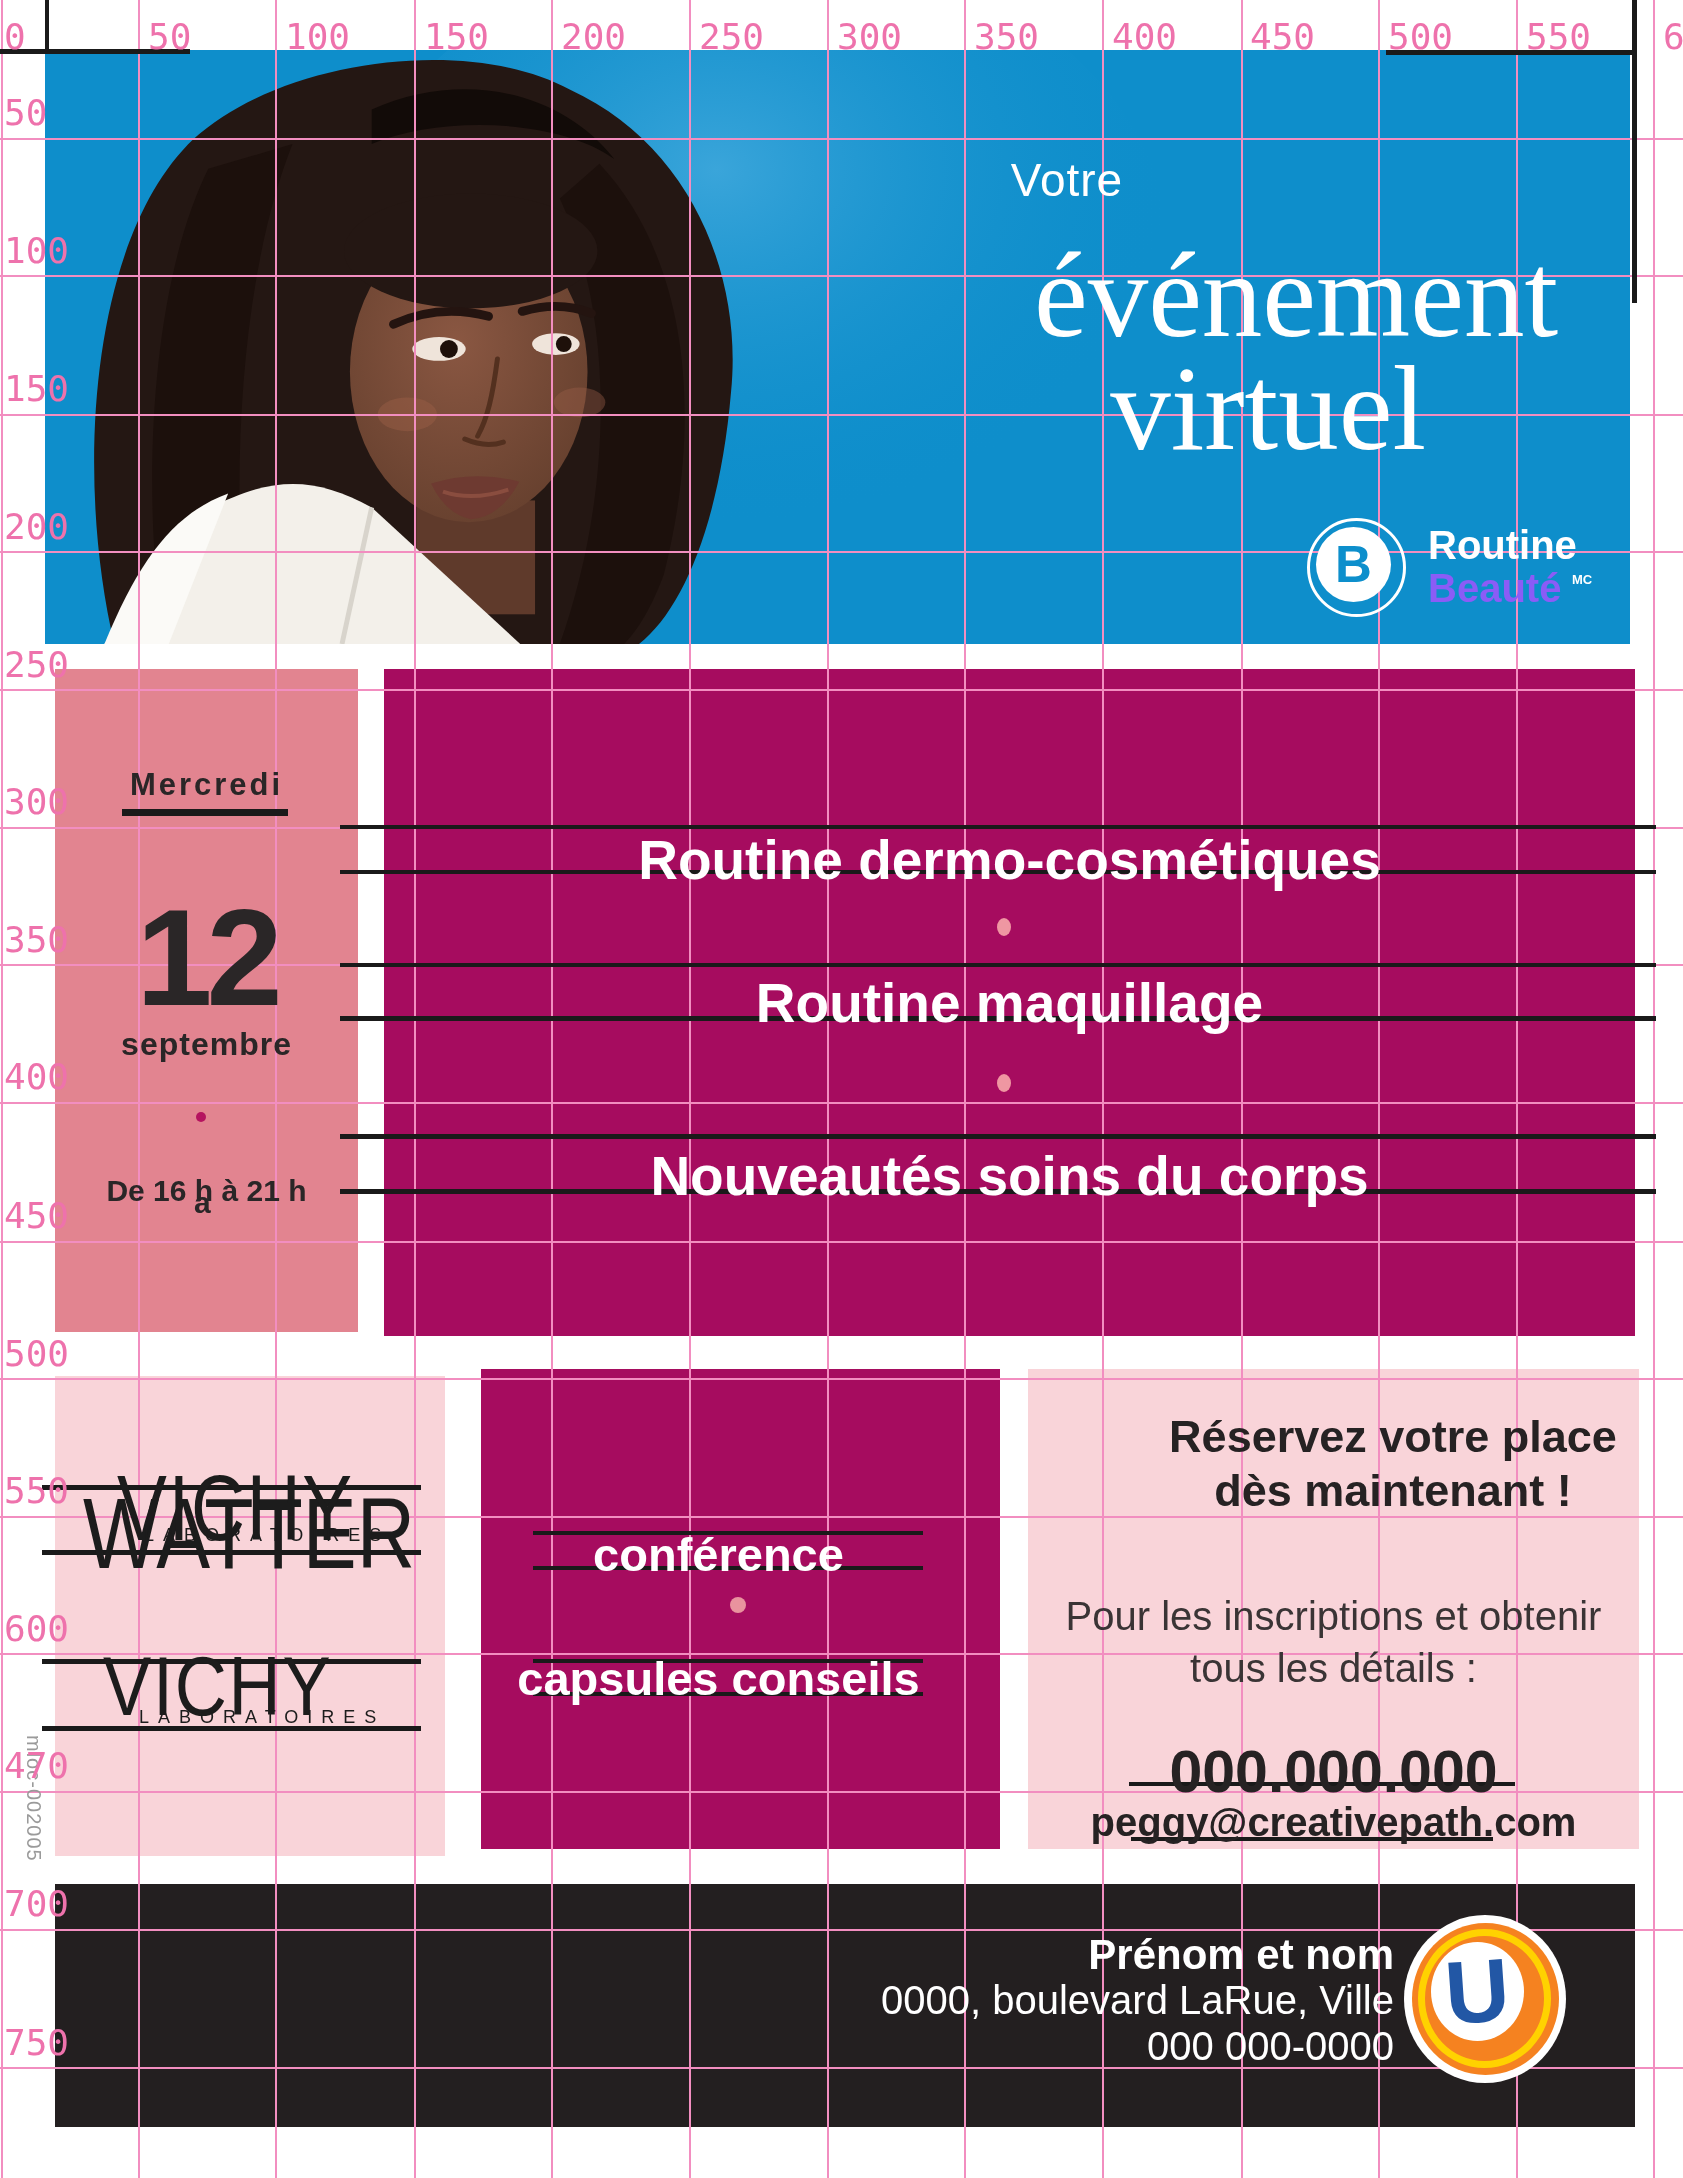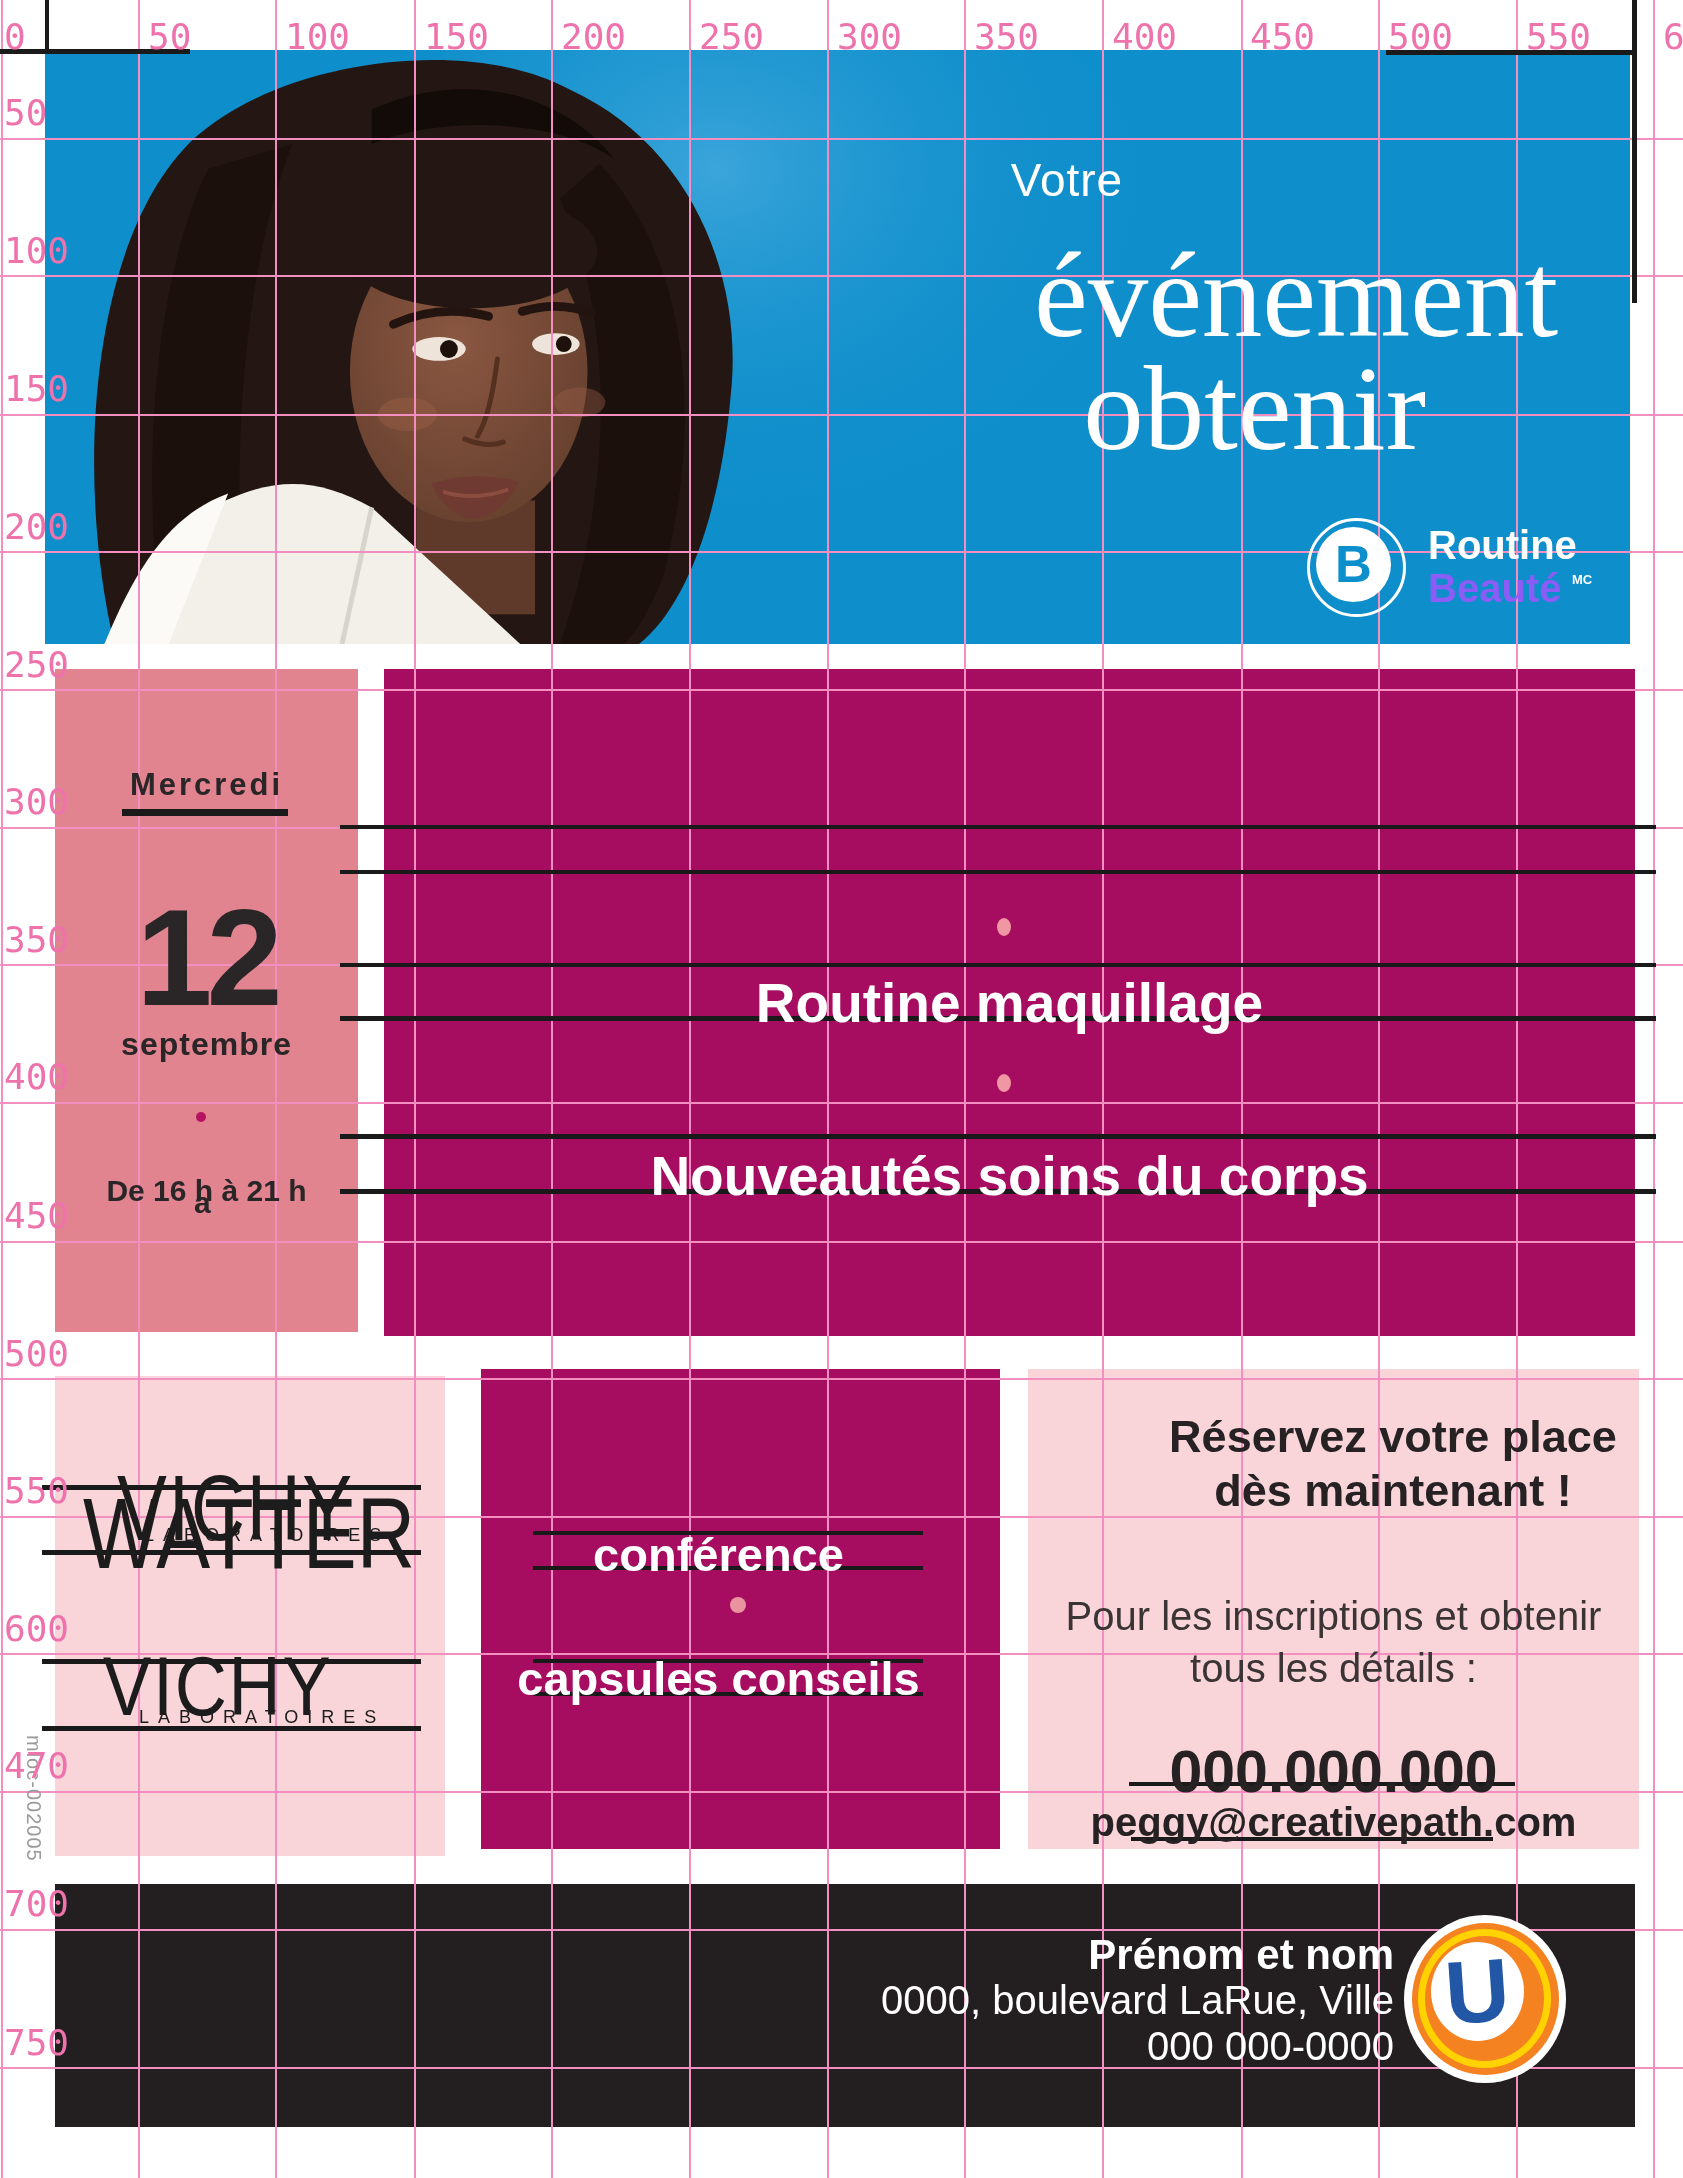--- a/index.html
+++ b/index.html
@@ -118,38 +118,39 @@
 
       <ellipse cx="366" cy="368" rx="30" ry="17" fill="#9c5f48" opacity="0.45"></ellipse>
       <ellipse cx="540" cy="356" rx="26" ry="15" fill="#9c5f48" opacity="0.4"></ellipse>
 
       <path d="M 60,600 L 150,472 C 222,430 268,428 330,462 L 480,600 Z" fill="#f3f0ea"></path>
       <path d="M 60,600 C 95,515 130,468 185,448 L 125,600 Z" fill="#fbfaf7"></path>
       <path d="M 330,462 L 300,600" stroke="#d8d4cc" stroke-width="5" fill="none"></path>
     </svg>
     <div class="txt hero-eyebrow">Votre</div>
     <div class="txt hero-t1" style="position:absolute;">événement</div>
-    <div class="txt hero-t2" style="position:absolute;">obtenir</div>
+    <div class="txt hero-t2" style="position:absolute;">virtuel</div>
   </div>
 
   <div class="abs bb-circle">
     <div class="bb-disc">B</div>
   </div>
   <div class="txt bb-n1">Routine</div>
   <div class="txt bb-n2">Beauté</div>
   <div class="txt bb-tm">MC</div>
 
   <div id="datebox" class="panel"></div>
   <div class="txt ctr d-day">Mercredi</div>
   <div class="txt ctr d-num">12</div>
   <div class="txt ctr d-month">septembre</div>
   <div class="txt ctr d-time">De 16 h à 21 h</div>
   <div class="txt d-glitch">a</div>
 
   <div id="progbox" class="panel"></div>
+  <div class="txt p-item p-i0">Routine dermo-cosmétiques</div>
   <div class="txt p-item p-i1">Routine maquillage</div>
   <div class="txt p-item p-i2">Nouveautés soins du corps</div>
 
   <div id="vichybox" class="panel"></div>
   <div class="txt v-ghost">WATTER</div>
   <div class="txt v-main1">VICHY</div>
   <div class="txt v-lab1">LABORATOIRES</div>
   <div class="txt v-main2">VICHY</div>
   <div class="txt v-lab2">LABORATOIRES</div>
 

